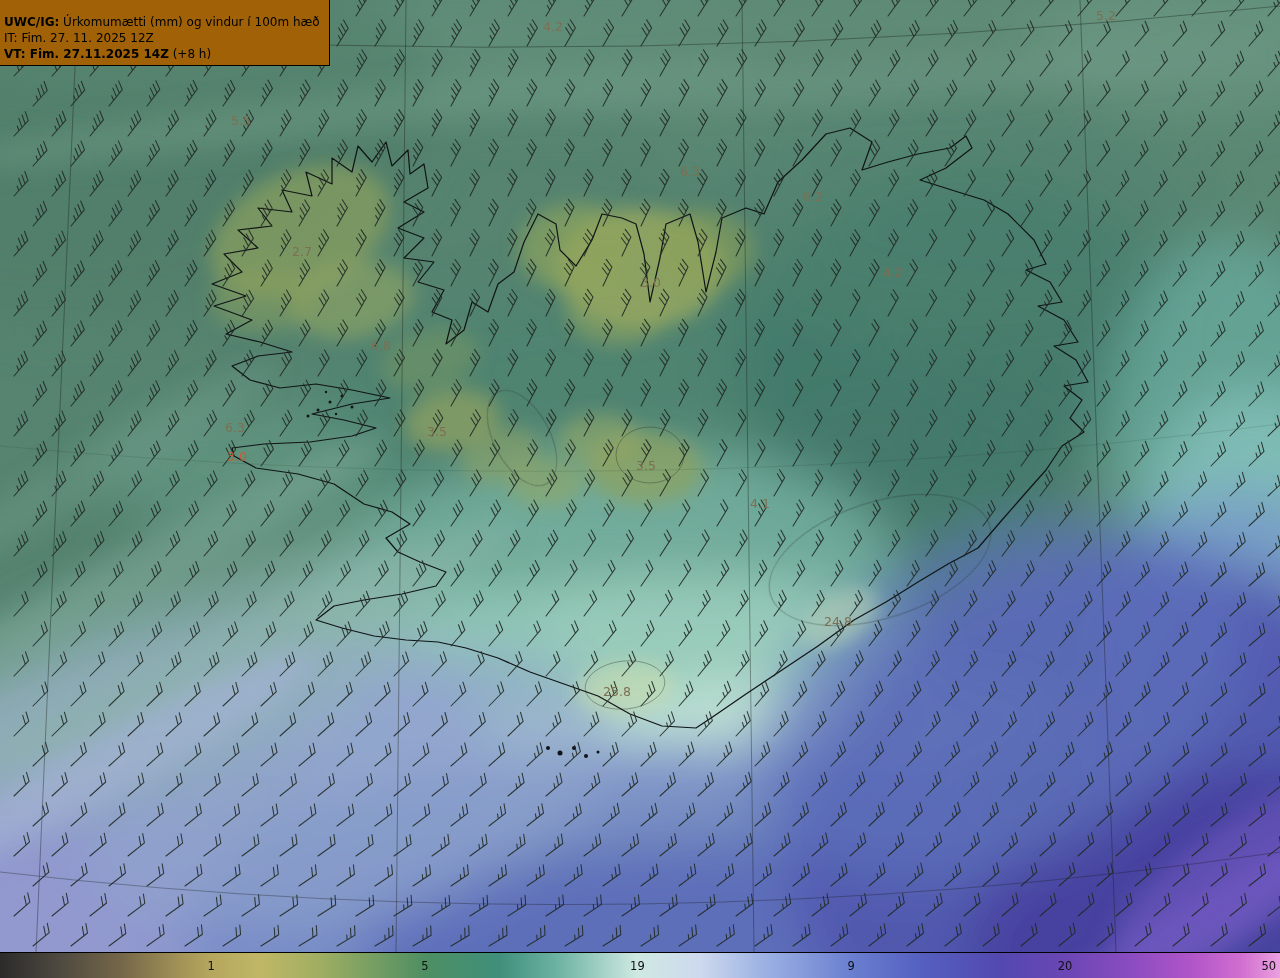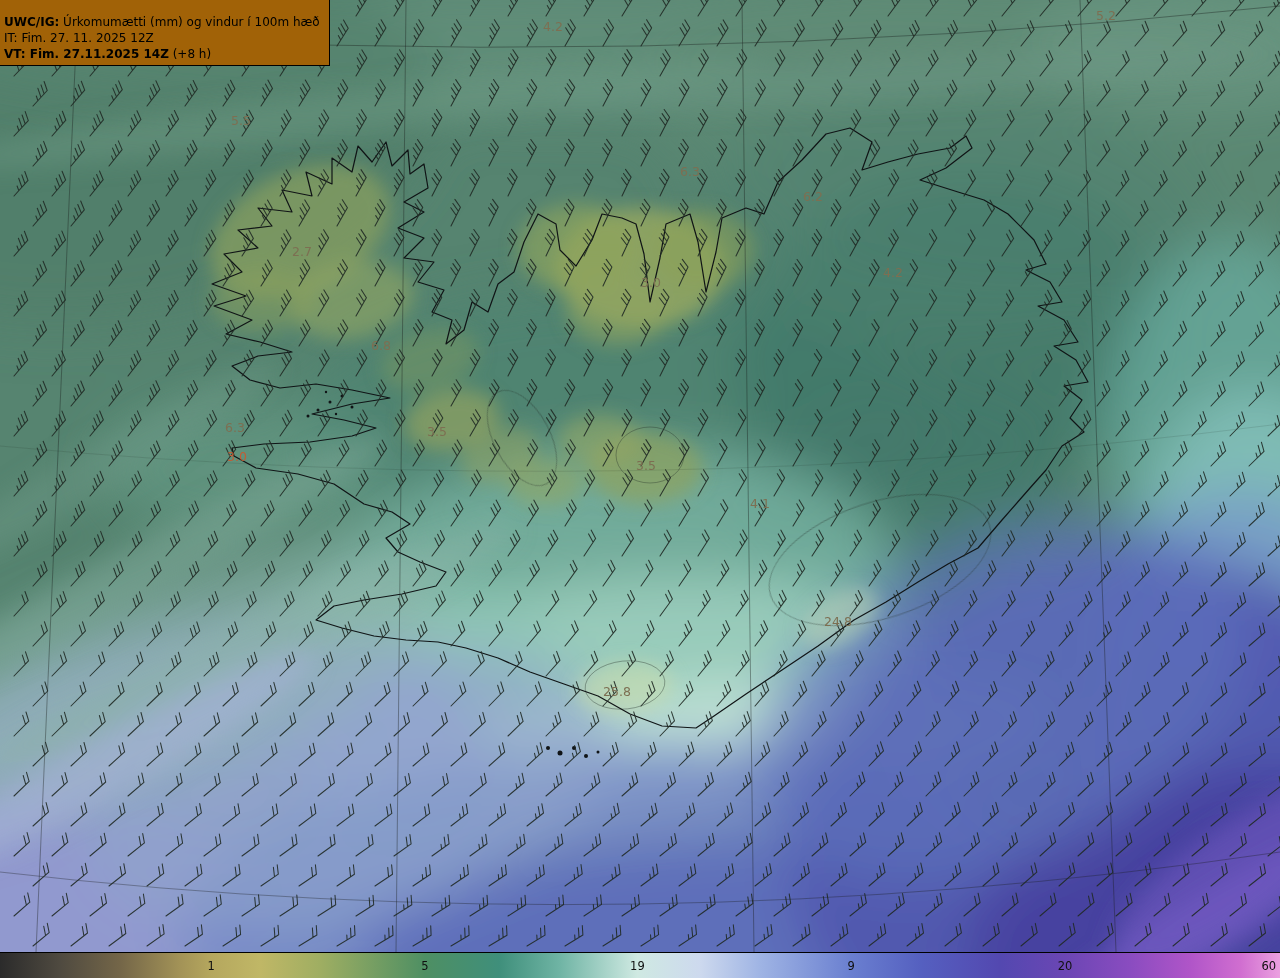--- a/index.html
+++ b/index.html
@@ -151,17 +151,17 @@
   </div>
 
   <div class="colorbar">
     <div class="cb-gradient" style="background: linear-gradient(to right, rgb(43, 43, 43) 0%, rgb(79, 74, 64) 4.7%, rgb(116, 102, 72) 9.4%, rgb(163, 147, 87) 14.1%, rgb(181, 167, 94) 16.5%, rgb(192, 183, 102) 20.3%, rgb(159, 174, 98) 25%, rgb(78, 143, 99) 33.2%, rgb(63, 143, 123) 39%, rgb(111, 180, 164) 43.7%, rgb(207, 233, 226) 49.8%, rgb(205, 217, 238) 54.7%, rgb(159, 180, 228) 59.4%, rgb(106, 127, 208) 66.5%, rgb(85, 96, 192) 71.9%, rgb(83, 72, 176) 78.1%, rgb(107, 70, 180) 83.2%, rgb(138, 76, 192) 88.3%, rgb(176, 85, 200) 93%, rgb(208, 110, 208) 96.9%, rgb(235, 160, 224) 100%);"></div>
     <div class="cb-ticks">
         <span class="cb-tick" style="left: 16.5%; color: rgb(16, 16, 16);">1</span>
         <span class="cb-tick" style="left: 33.2%; color: rgb(16, 16, 16);">5</span>
         <span class="cb-tick" style="left: 49.8%; color: rgb(16, 16, 16);">19</span>
         <span class="cb-tick" style="left: 66.5%; color: rgb(16, 16, 16);">9</span>
         <span class="cb-tick" style="left: 83.2%; color: rgb(16, 16, 16);">20</span>
-        <span class="cb-tick" style="left: 99.7%; color: rgb(16, 16, 16); transform: translate(-100%, -50%);">60</span>
+        <span class="cb-tick" style="left: 99.7%; color: rgb(16, 16, 16); transform: translate(-100%, -50%);">50</span>
       </div>
   </div>
 
 </div>
 
 </body></html>

